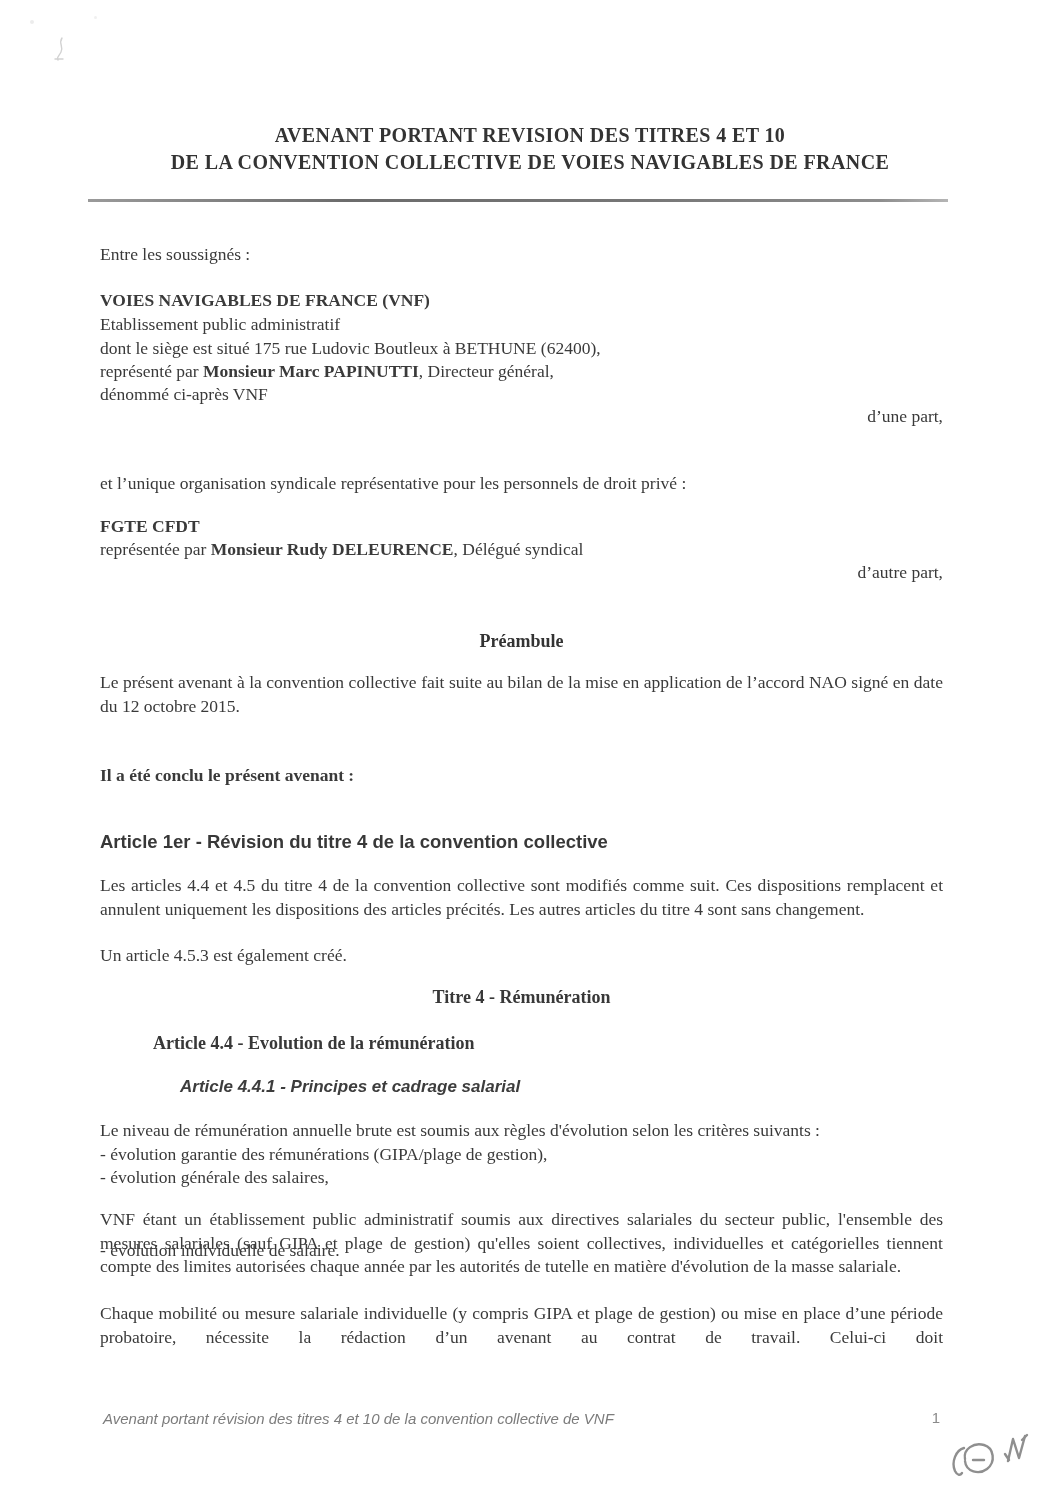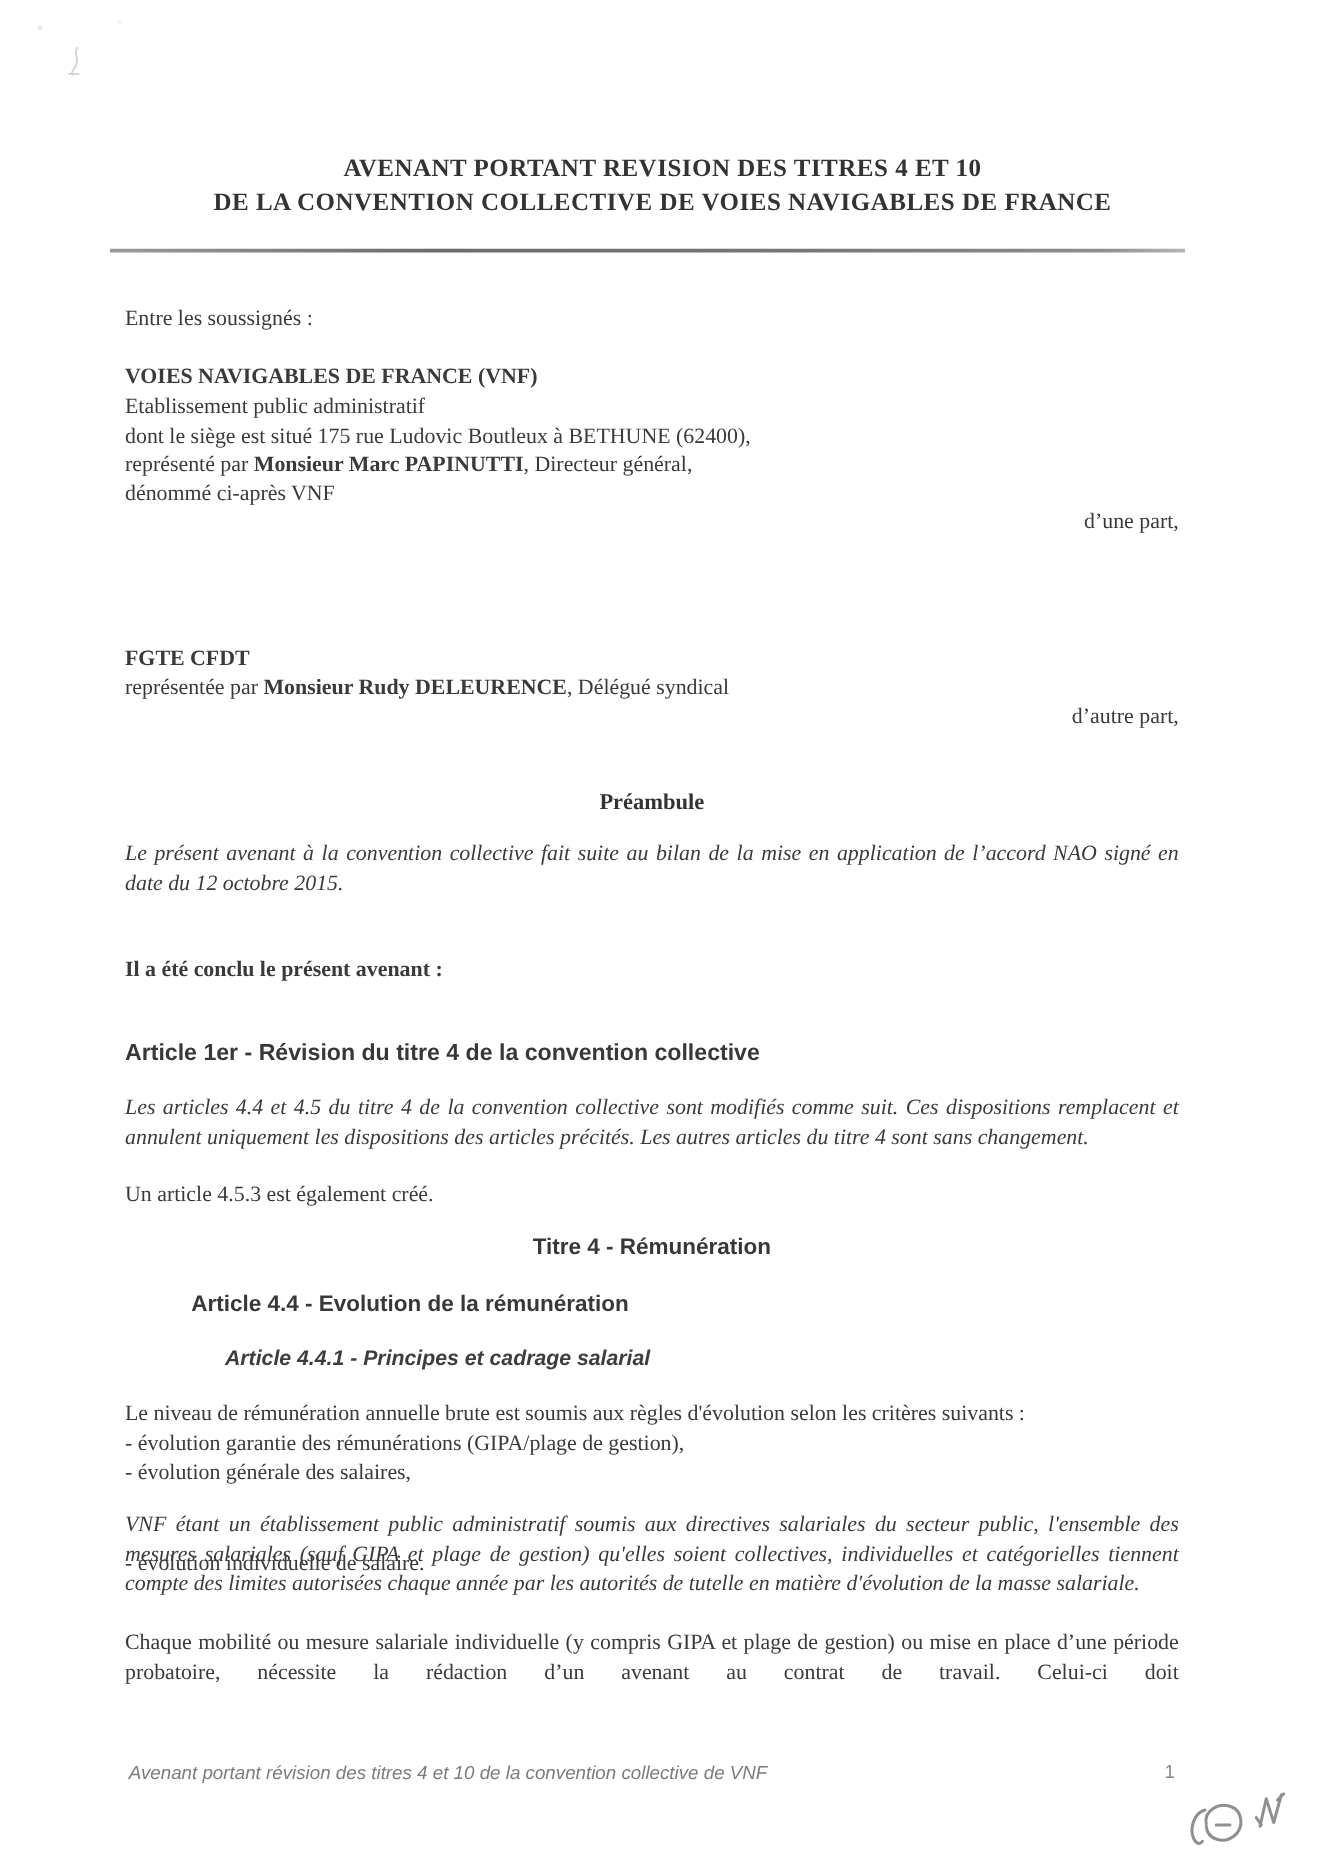--- a/index.html
+++ b/index.html
@@ -11,21 +11,21 @@
     font-family:"Liberation Serif", serif;
     color:#3a3a3a;
     overflow:hidden;
   }
   .abs { position:absolute; }
   .body-text {
     font-size:17.5px;
     line-height:23.5px;
     left:100px; width:843px;
   }
-  .justify { text-align:justify;font-style:italic; }
+  .justify { text-align:justify; }
   .justify-all { text-align:justify; text-align-last:justify; }
   .right { text-align:right; }
   .center { text-align:center;font-family:Liberation Serif, serif; }
   .b { font-weight:bold; }
   .doc-title {
     left:60px; width:940px;
     text-align:center;
     font-weight:bold;
     font-size:20px;
     line-height:27px;
@@ -35,21 +35,21 @@
   .rule {
     left:88px; width:860px; height:3px;
     background:linear-gradient(to right,#9a9a9a,#6c6c6c 30%,#777 65%,#8d8d8d 92%,#b5b5b5);
   }
   .serif-head { font-weight:bold; font-size:18px; color:#333; }
   .art-head {
     font-family:"Liberation Sans", sans-serif;
     font-weight:bold; font-size:18.5px; color:#383838;
   }
   .art-head-sm {
-    font-family:Liberation Sans, sans-serif;
+    font-family:Liberation Serif, serif;
     font-weight:bold; font-size:18px; color:#383838;
   }
   .art-head-it {
     font-family:"Liberation Sans", sans-serif;
     font-weight:bold; font-style:italic; font-size:17px; color:#3d3d3d;text-align:center;
   }
   .footer-text {
     font-family:"Liberation Sans", sans-serif;
     font-style:italic;
     font-size:15px;
@@ -82,20 +82,21 @@
   <div class="abs body-text" style="top:243px">Entre les soussignés :</div>
 
   <div class="abs body-text b" style="top:289px">VOIES NAVIGABLES DE FRANCE (VNF)</div>
   <div class="abs body-text" style="top:313px">Etablissement public administratif</div>
   <div class="abs body-text" style="top:337px">dont le siège est situé 175 rue Ludovic Boutleux à BETHUNE (62400),</div>
   <div class="abs body-text" style="top:360px"><span>représenté par </span><span class="b">Monsieur Marc PAPINUTTI</span><span>, Directeur général,</span></div>
   <div class="abs body-text" style="top:383px">dénommé ci-après VNF</div>
 
   <div class="abs body-text right" style="top:405px">d’une part,</div>
 
+  <div class="abs body-text" style="top:472px">et l’unique organisation syndicale représentative pour les personnels de droit privé :</div>
   <div class="abs body-text b" style="top:515px">FGTE CFDT</div>
   <div class="abs body-text" style="top:538px"><span>représentée par </span><span class="b">Monsieur Rudy DELEURENCE</span><span>, Délégué syndical</span></div>
 
   <div class="abs body-text right" style="top:561px">d’autre part,</div>
 
   <div class="abs body-text center serif-head" style="top:630px">Préambule</div>
   <div class="abs body-text justify" style="top:671px">Le présent avenant à la convention collective fait suite au bilan de la mise en application de l’accord NAO signé en date du 12 octobre 2015.</div>
   <div class="abs body-text b" style="top:764px">Il a été conclu le présent avenant :</div>
 
   <div class="abs art-head" style="left:100px;top:831px">Article 1er - Révision du titre 4 de la convention collective</div>

